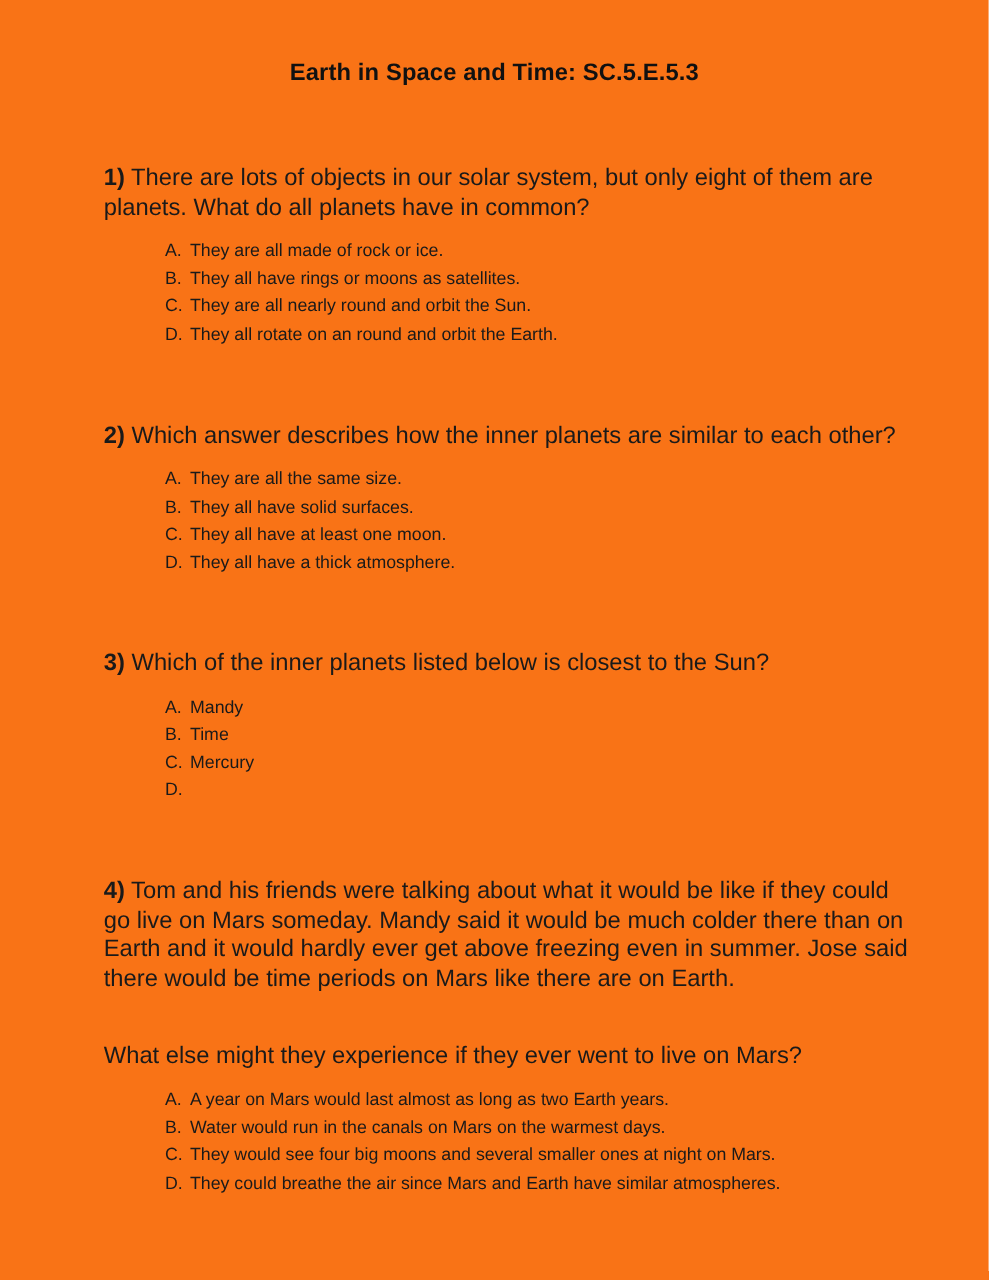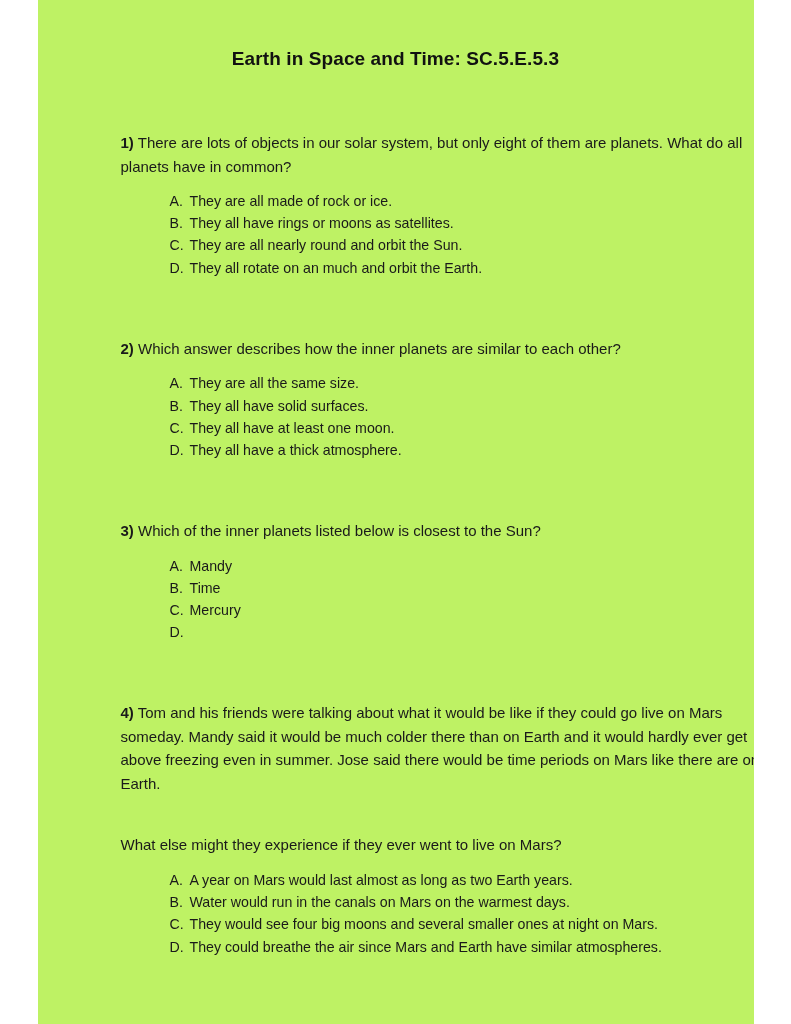--- a/index.html
+++ b/index.html
@@ -2,23 +2,23 @@
 <html><head>
 <meta charset="utf-8">
 <style>
   html, body {
     margin: 0;
     padding: 0;
     background: #ffffff;
   }
   .page {
     position: relative;
-    width: 716px;
+    width: 791px;
     height: 1024px;
-    background: #bef264;
+    background: #f97316;
     margin: 0 auto;
     overflow: hidden;
     font-family: "Liberation Sans", sans-serif;
     color: #1a1a1a;
     -webkit-font-smoothing: antialiased;
   }
   .doc-title {
     position: absolute;
     left: 0;
     right: 0;
@@ -32,21 +32,21 @@
   .content {
     position: absolute;
     left: 83px;
     top: 131px;
     width: 648px;
   }
   .question-block {
     margin-bottom: 34px;
   }
   .stem {
-    font-size: 15px;
+    font-size: 19px;
     line-height: 23.5px;
     text-align: left;
     margin: 0 0 0 0;
   }
   .stem .qnum {
     font-weight: bold;
   }
   .stem.followup {
     margin-top: 38px;
   }
@@ -89,21 +89,21 @@
         <li class="option">
           <span class="opt-letter">B.</span>
           <span class="opt-text">They all have rings or moons as satellites.</span>
         </li>
         <li class="option">
           <span class="opt-letter">C.</span>
           <span class="opt-text">They are all nearly round and orbit the Sun.</span>
         </li>
         <li class="option">
           <span class="opt-letter">D.</span>
-          <span class="opt-text">They all rotate on an much and orbit the Earth.</span>
+          <span class="opt-text">They all rotate on an round and orbit the Earth.</span>
         </li>
       </ul>
     </div>
 
     <div class="gap-lg"></div>
 
     <div class="question-block">
       <p class="stem"><span class="qnum">2)</span> <span>Which answer describes how the inner planets are similar to each other?</span></p>
       <ul class="options">
         <li class="option">

